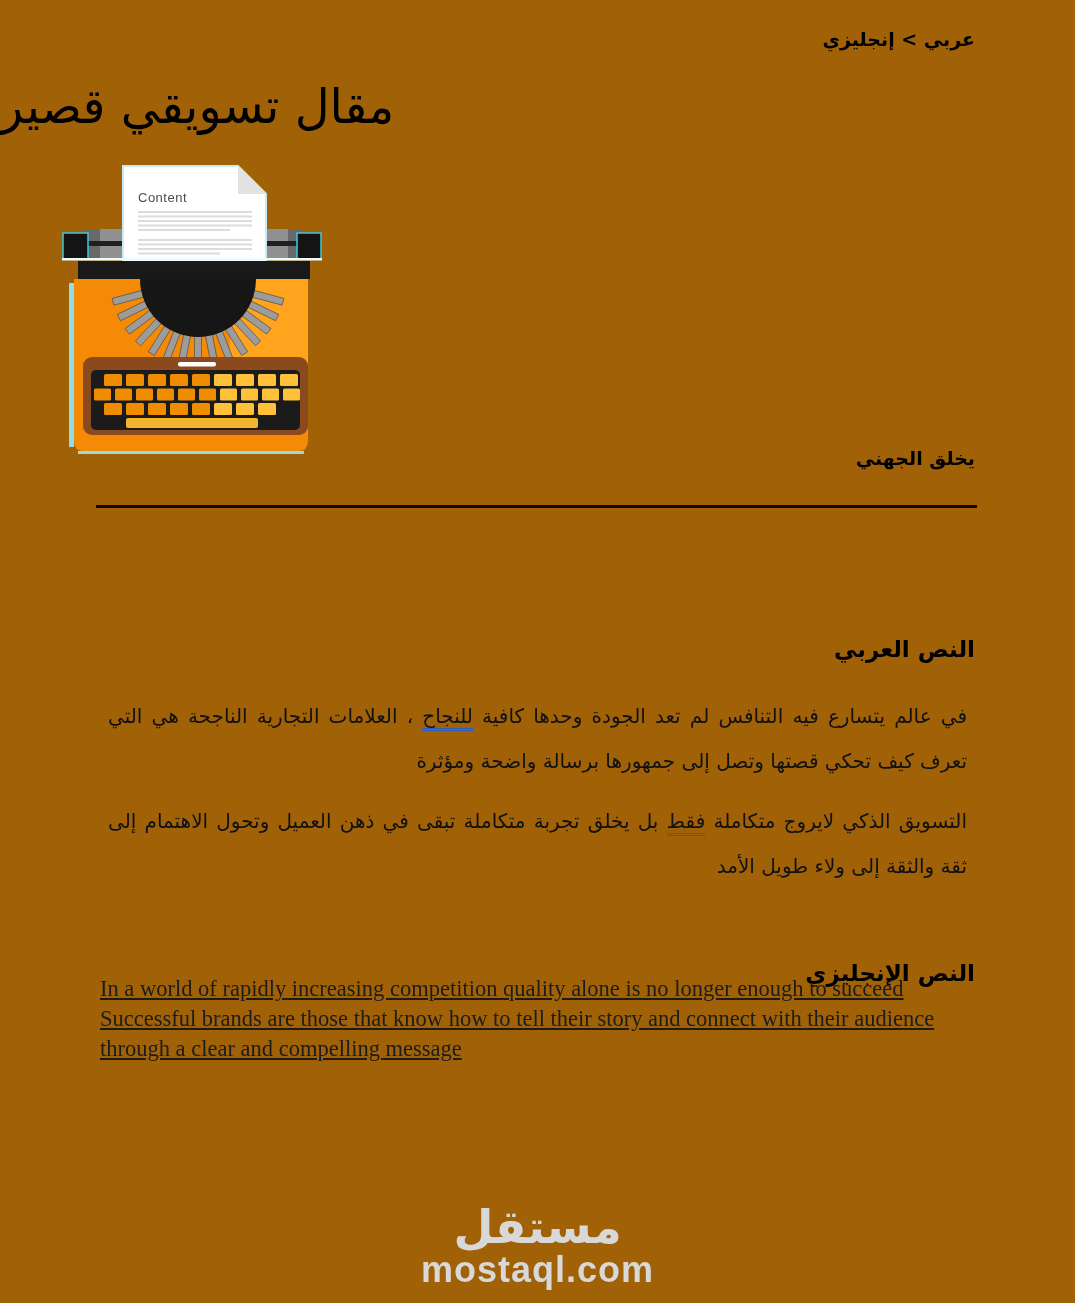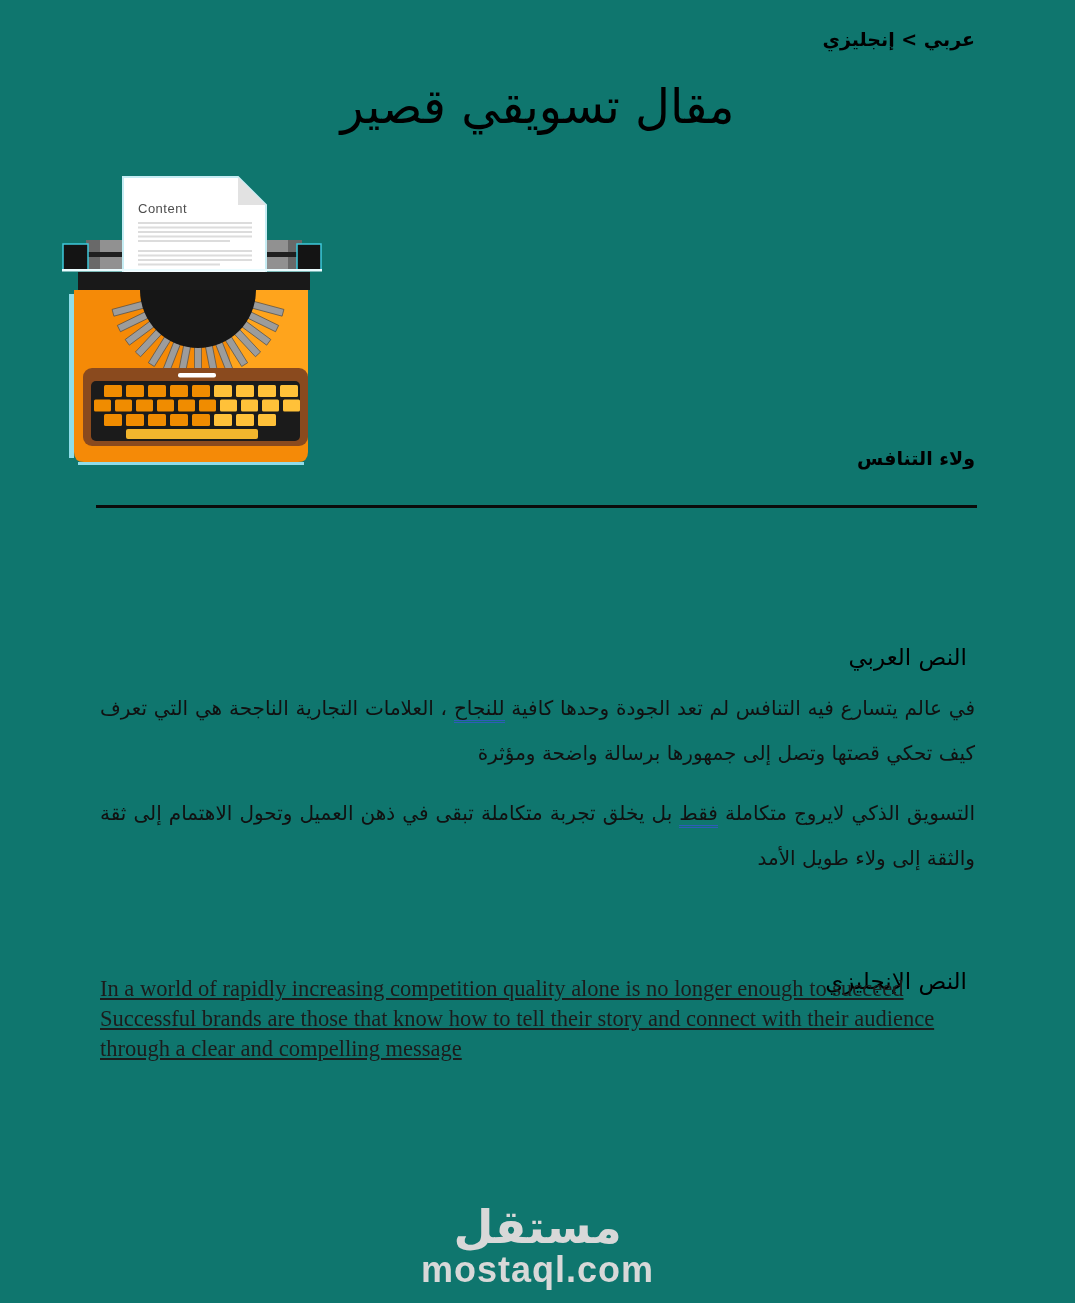--- a/index.html
+++ b/index.html
@@ -1,53 +1,53 @@
 <!DOCTYPE html>
 <html><head>
 <meta charset="utf-8">
 <style>
   html,body{margin:0;padding:0;}
   body{
     width:1075px;height:1303px;position:relative;background:#ffffff;
     font-family:"Liberation Serif",serif;color:#1a1a1a;overflow:hidden;
   }
-  .page{position:absolute;inset:0;background:#0f766e;}
+  .page{position:absolute;inset:0;background:#a16207;}
 
   .lang-label{
     position:absolute;top:28px;right:100px;
     font-family:"DejaVu Sans",sans-serif;font-size:19px;font-weight:700;color:#000;
     direction:rtl;
   }
   .doc-title{
     position:absolute;top:78px;left:0;right:0;margin:0;
-    text-align:center;direction:rtl;
+    text-align:left;direction:rtl;
     font-family:"DejaVu Sans",sans-serif;font-size:48px;font-weight:400;color:#000;
   }
 
-  .typewriter{position:absolute;top:166px;left:62px;width:260px;height:300px;}
+  .typewriter{position:absolute;top:155px;left:62px;width:260px;height:300px;}
 
   .author-name{
     position:absolute;top:447px;right:100px;
     font-family:"DejaVu Sans",sans-serif;font-size:19px;font-weight:700;color:#000;
     direction:rtl;
   }
   .divider{
     position:absolute;top:505px;left:96px;width:881px;height:3px;background:#0b0b0b;
   }
 
   .ar-heading{
-    position:absolute;right:100px;margin:8px;
-    font-family:"DejaVu Sans",sans-serif;font-size:23px;font-weight:400;color:#000;
+    position:absolute;right:100px;margin:0;
+    font-family:"DejaVu Sans",sans-serif;font-size:23px;font-weight:700;color:#000;
     direction:rtl;
   }
   #ar-heading-1{top:636px;}
   #ar-heading-2{top:960px;text-align:right;}
 
   .ar-para{
-    position:absolute;left:100px;right:100px;margin:0;
+    position:absolute;left:100px;right:100px;margin:8px;
     font-family:"DejaVu Sans",sans-serif;font-size:20px;font-weight:400;color:#111;
     direction:rtl;text-align:justify;text-align-last:right;line-height:45px;
   }
   #ar-para-1{top:686px;}
   #ar-para-2{top:791px;}
 
   .grammar-underline{
     padding-bottom:0px;
     border-bottom:3px double #2e5cb8;
   }
@@ -178,21 +178,21 @@
           <rect x="130" y="248" width="18" height="12" rx="1.5" fill="#F08C00"></rect>
           <rect x="152" y="248" width="18" height="12" rx="1.5" fill="#FFC139"></rect>
           <rect x="174" y="248" width="18" height="12" rx="1.5" fill="#FFC139"></rect>
           <rect x="196" y="248" width="18" height="12" rx="1.5" fill="#FFC139"></rect>
         </g>
         <rect x="64" y="263" width="132" height="10" rx="2" fill="#F2B52D"></rect>
       </g>
     </svg>
   </div>
 
-  <div class="author-name">ولاء التنافس</div>
+  <div class="author-name">يخلق الجهني</div>
 
   <div class="divider"></div>
 
   <h2 class="ar-heading" id="ar-heading-1">النص العربي</h2>
 
   <p class="ar-para" id="ar-para-1"><span>في عالم يتسارع فيه التنافس لم تعد الجودة وحدها كافية </span><span class="grammar-underline">للنجاح</span><span> ، العلامات التجارية الناجحة هي التي تعرف كيف تحكي قصتها وتصل إلى جمهورها برسالة واضحة ومؤثرة</span></p>
 
   <p class="ar-para" id="ar-para-2"><span>التسويق الذكي لايروج متكاملة </span><span class="grammar-underline">فقط</span><span> بل يخلق تجربة متكاملة تبقى في ذهن العميل وتحول الاهتمام إلى ثقة والثقة إلى ولاء طويل الأمد</span></p>
 
   <h2 class="ar-heading" id="ar-heading-2">النص الإنجليزي</h2>

